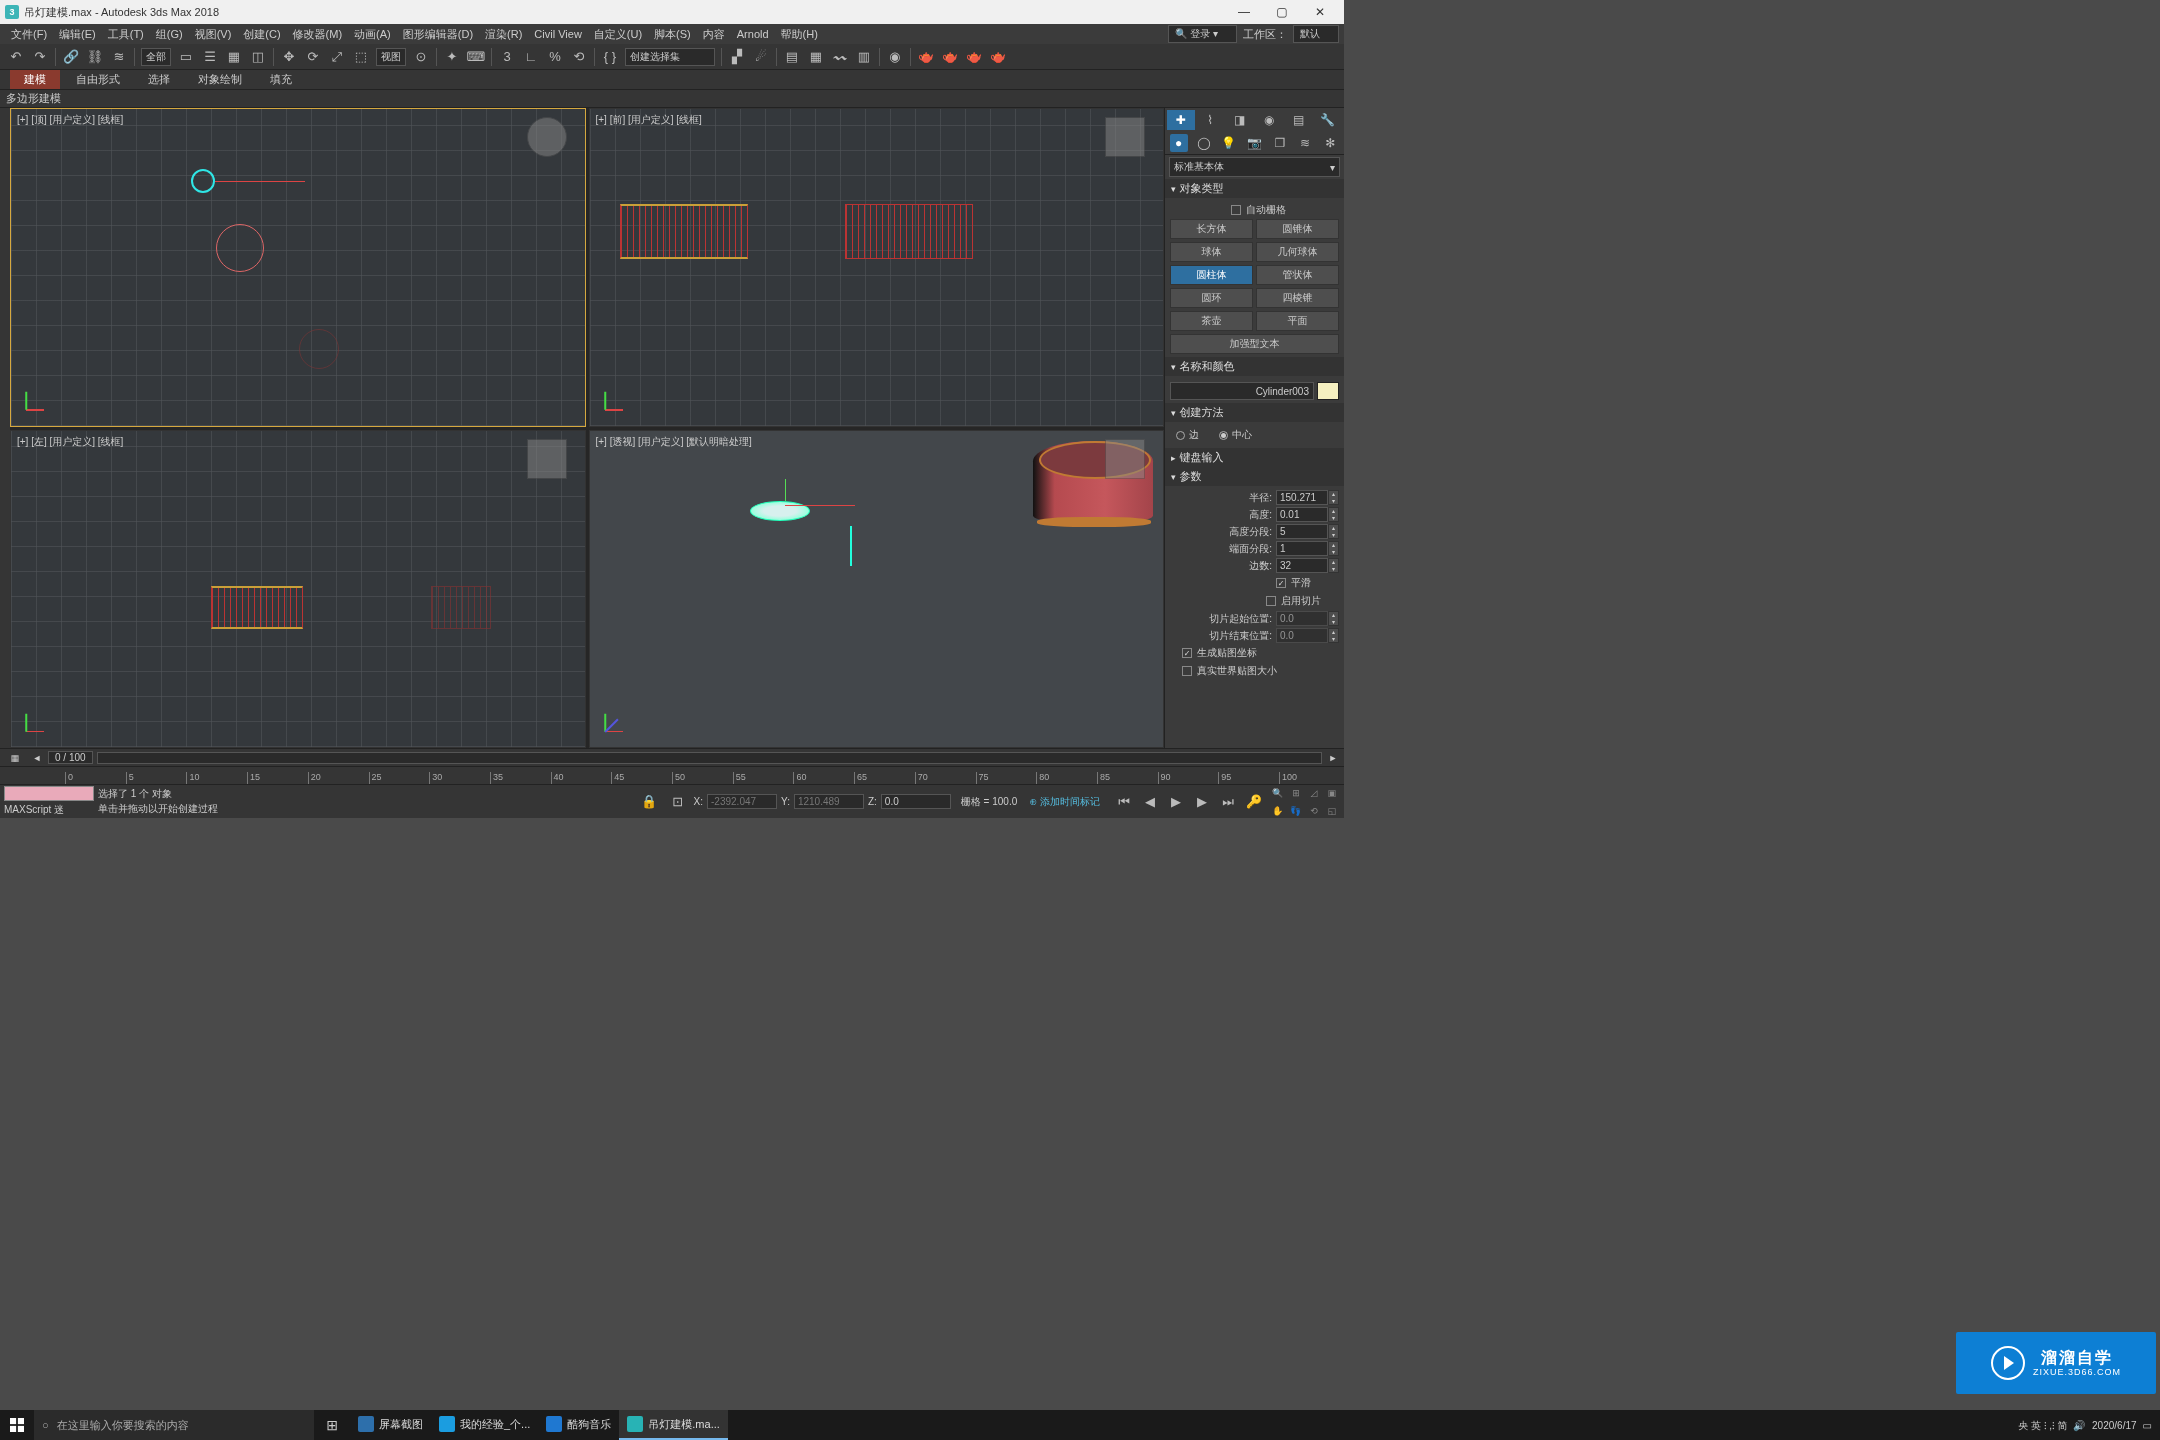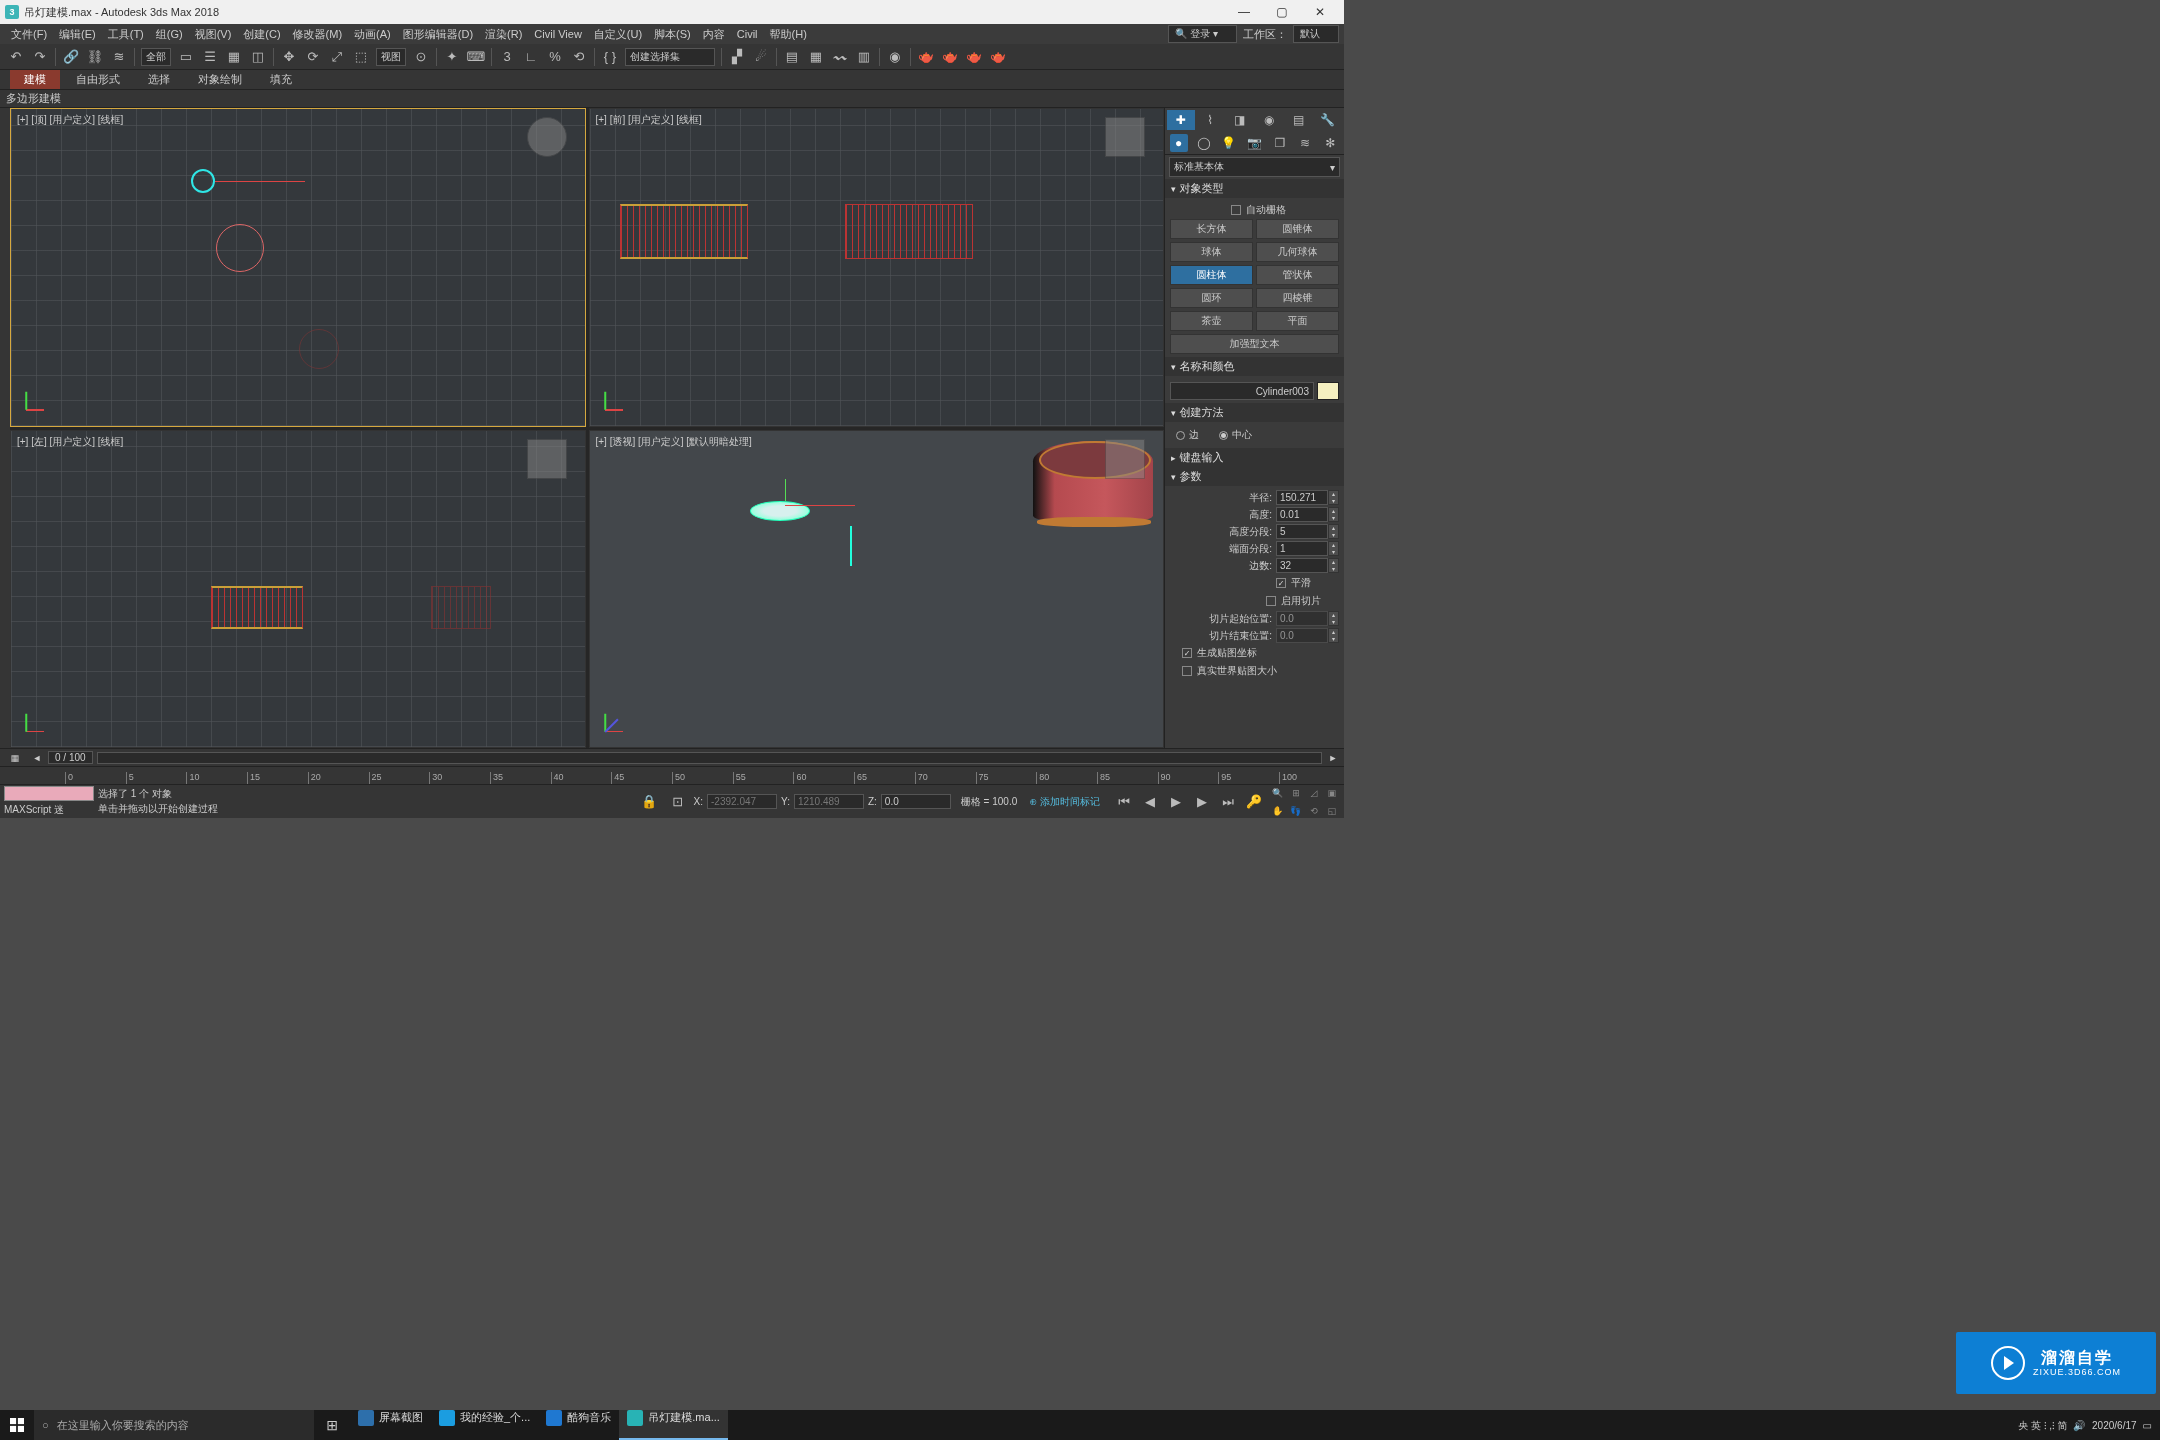--- a/index.html
+++ b/index.html
@@ -111,21 +111,21 @@
 .watermark-box .wtxt { color:#fff; display:flex; flex-direction:column; align-items:center; line-height:1.2;}
 .watermark-box .wtxt .cn { font-size:16px; font-weight:bold; letter-spacing:2px;}
 .watermark-box .wtxt .en { font-size:9px; letter-spacing:1px;}
 
 
 .taskbar { position:absolute; bottom:0; left:0; right:0; height:30px; background:#1a1a1a; display:flex; align-items:center; z-index:30;}
 .taskbar .start { width:34px; height:30px; display:flex; align-items:center; justify-content:center; color:#fff;}
 .taskbar .start svg { width:14px; height:14px; }
 .taskbar .search { display:flex; align-items:center; background:#2b2b2b; height:30px; padding:0 8px; width:280px; color:#aaa; gap:8px;}
 .taskbar .tbico { width:36px; height:30px; display:flex; align-items:center; justify-content:center; color:#ccc; font-size:14px;}
-.taskbar .tbapp { height:30px; display:flex; align-items:flex-start; padding:0 8px; gap:5px; color:#ddd; font-size:11px; border-bottom:2px solid transparent; cursor:pointer;}
+.taskbar .tbapp { height:30px; display:flex; align-items:center; padding:0 8px; gap:5px; color:#ddd; font-size:11px; border-bottom:2px solid transparent; cursor:pointer;}
 .taskbar .tbapp.active { background:#333; border-bottom-color:#76b9ed;}
 .taskbar .tray { margin-left:auto; display:flex; align-items:center; gap:6px; padding:0 8px; color:#ccc; font-size:10px;}
 .taskbar .appicon { width:16px; height:16px; border-radius:2px; display:inline-block;}
 
 
 .vp-shape { position:absolute; }
 .circ { border:1px solid; border-radius:50%; }
 .rect-wire { border:1px solid; background: repeating-linear-gradient(90deg, currentColor 0 1px, transparent 1px 6px); }
 </style>
 </head>
@@ -147,21 +147,21 @@
   <span class="menuitem">视图(V)</span>
   <span class="menuitem">创建(C)</span>
   <span class="menuitem">修改器(M)</span>
   <span class="menuitem">动画(A)</span>
   <span class="menuitem">图形编辑器(D)</span>
   <span class="menuitem">渲染(R)</span>
   <span class="menuitem">Civil View</span>
   <span class="menuitem">自定义(U)</span>
   <span class="menuitem">脚本(S)</span>
   <span class="menuitem">内容</span>
-  <span class="menuitem">Civil</span>
+  <span class="menuitem">Arnold</span>
   <span class="menuitem">帮助(H)</span>
   <div class="workspace">
     <span class="dropdown">🔍 <span>登录</span> ▾</span>
     <span>工作区：</span>
     <span class="dropdown">默认</span>
   </div>
 </div>
 
 <div class="toolbar-row">
   <span class="toolbtn">↶</span>

